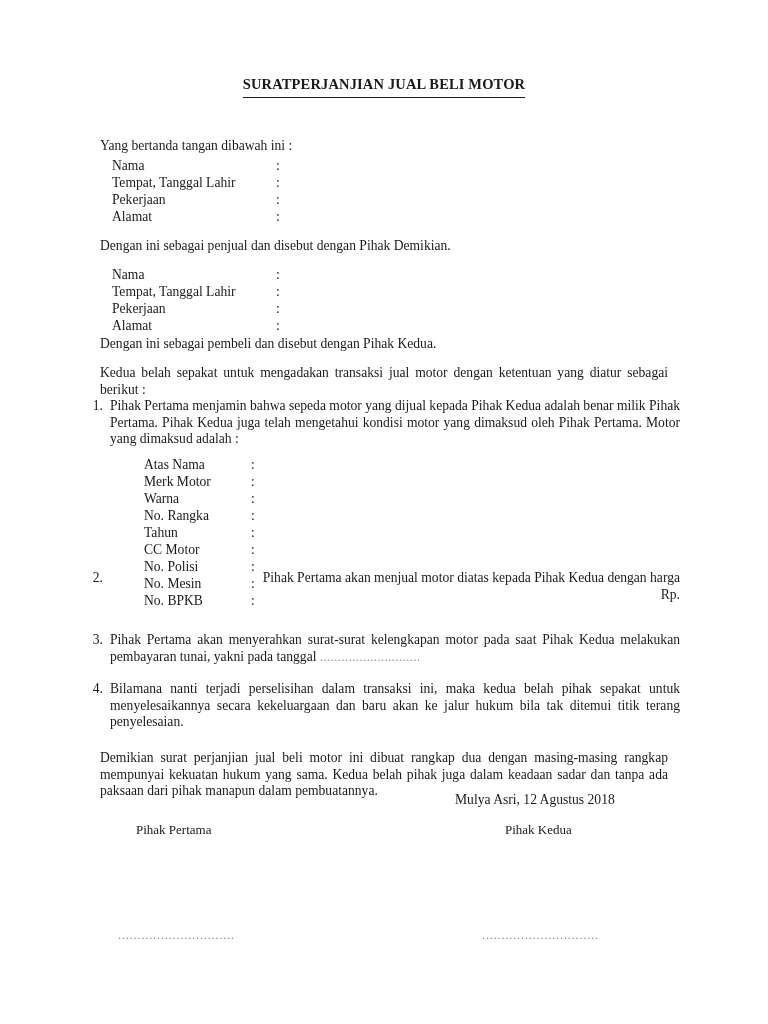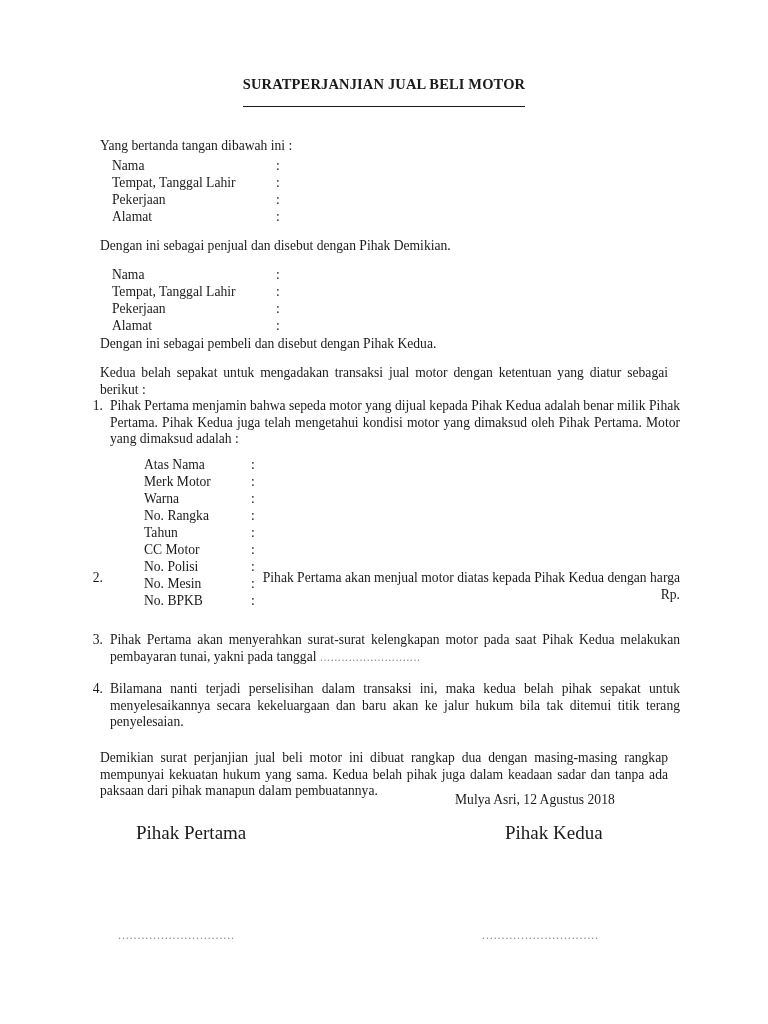--- a/index.html
+++ b/index.html
@@ -31,21 +31,21 @@
     left: 0;
     top: 76px;
     width: 768px;
     text-align: center;
     font-size: 14.5px;
     font-weight: bold;
     letter-spacing: 0.15px;
   }
   .doc-title span {
     border-bottom: 1.4px solid #1c1a1a;
-    padding-bottom: 14px;
+    padding-bottom: 5px;
   }
 
   
   .body-area {
     position: absolute;
     left: 88px;
     top: 0;
     width: 592px;
   }
 
@@ -115,21 +115,21 @@
   }
 
   
   .sig-date {
     position: absolute;
     font-size: 13.6px;
     white-space: pre;
   }
   .sig-label {
     position: absolute;
-    font-size: 19px;
+    font-size: 13px;
     white-space: pre;
   }
   .sig-line {
     position: absolute;
     font-size: 12px;
     color: #8d8b8b;
     letter-spacing: 0.9px;
     white-space: pre;
   }
 </style>

